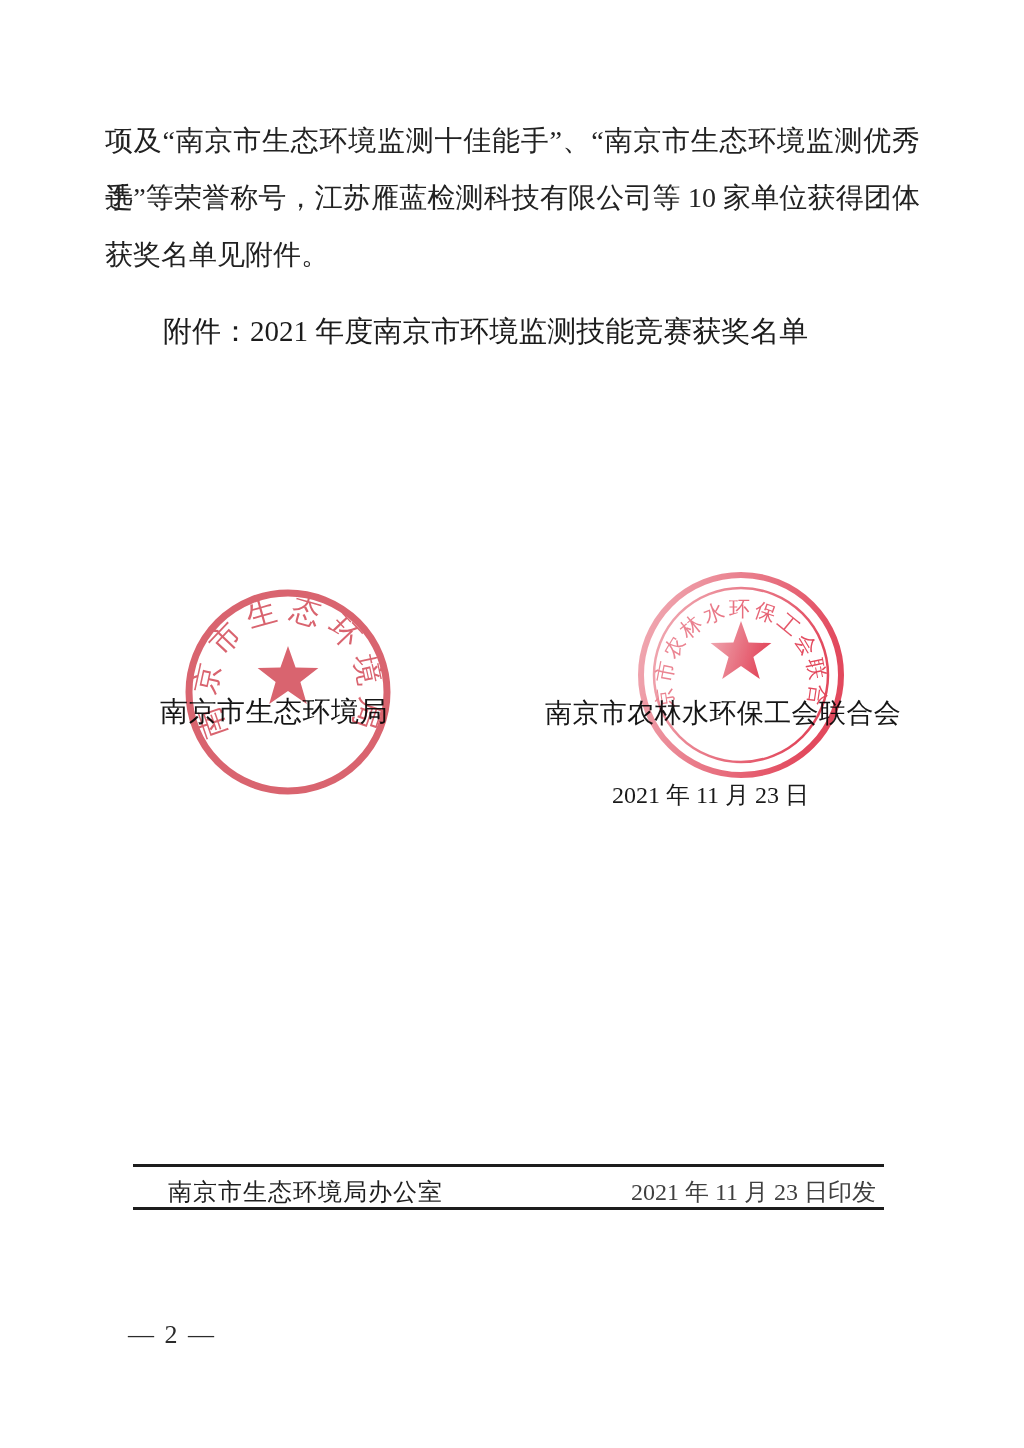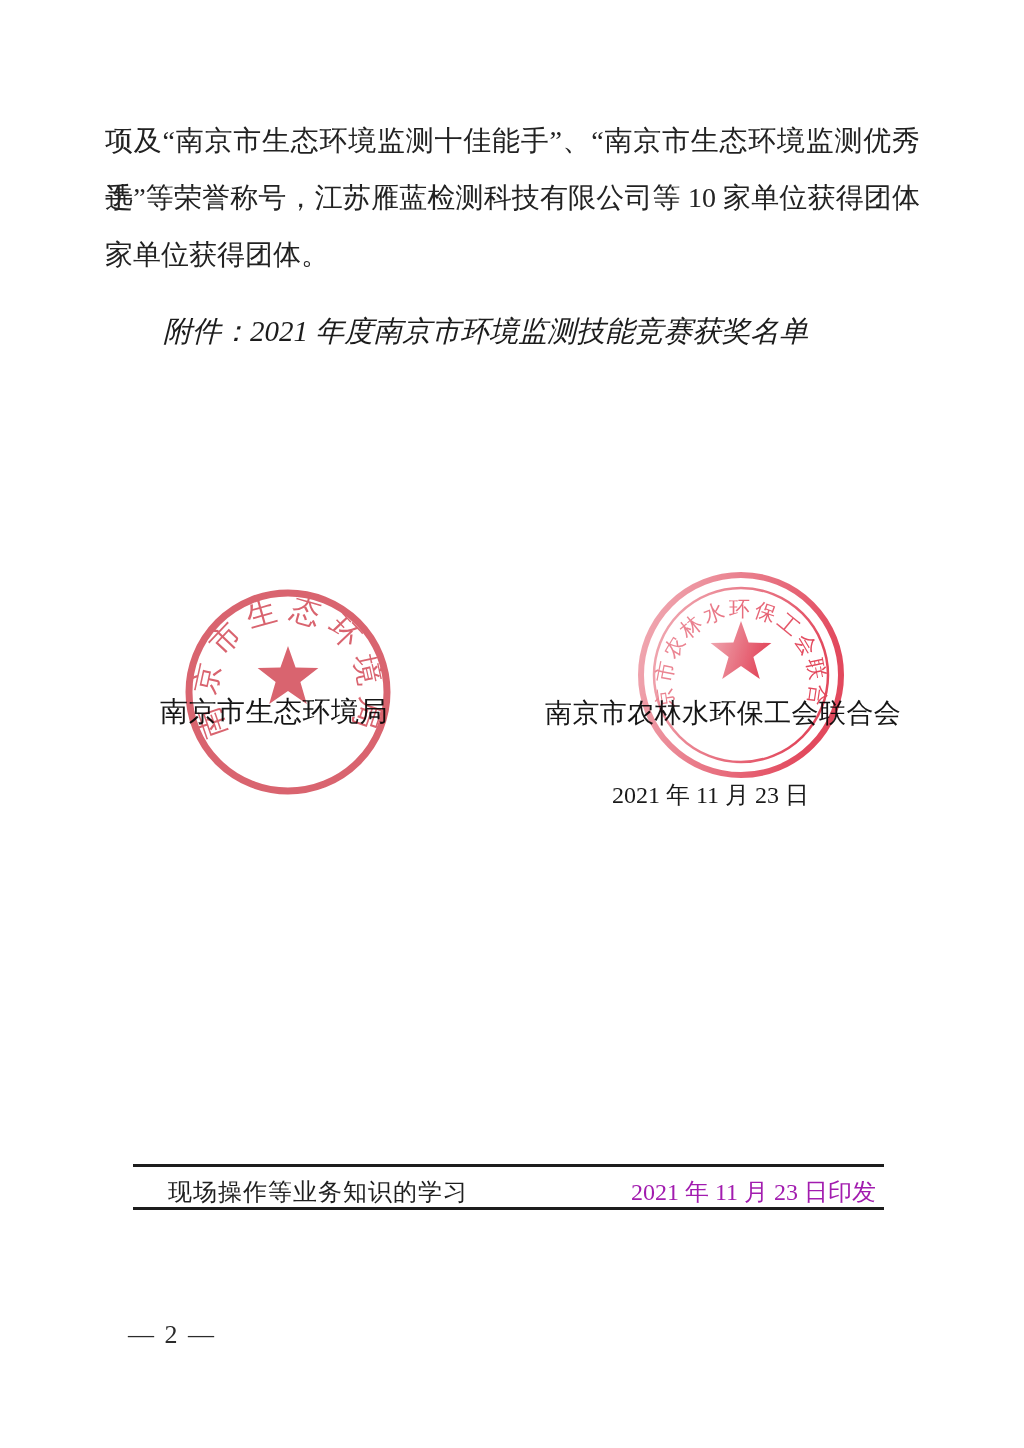--- a/index.html
+++ b/index.html
@@ -34,21 +34,20 @@
   }
   .line.indent { text-indent: 2em; }
   .attachment {
     margin-top: 20px;
     font-size: 29px;
     line-height: 57px;
     height: 57px;
     text-indent: 2em;
     white-space: nowrap;
     color: #1c1c1c;
-    font-style: italic;
   }
   .seal {
     position: absolute;
     pointer-events: none;
   }
   .seal-left  { left: 178px; top: 582px; width: 220px; height: 220px; opacity: 0.88; }
   .seal-right { left: 631px; top: 565px; width: 220px; height: 220px; opacity: 0.92; }
   .sig {
     position: absolute;
     white-space: nowrap;
@@ -86,40 +85,40 @@
     font-size: 24px;
     letter-spacing: 1px;
     white-space: nowrap;
     color: #1f1f1f;
   }
   .footer-right {
     position: absolute;
     right: 8px;
     font-size: 24px;
     white-space: nowrap;
-    color: #a21caf;
+    color: #404040;
   }
   .page-number {
     position: absolute;
     left: 128px; top: 1320px;
     font-size: 26px;
     letter-spacing: 2px;
     white-space: nowrap;
     color: #2b2b2b;
   }
 </style>
 </head>
 <body>
 
 <div class="page">
 
   <div class="content">
     <div class="line fill">项及“南京市生态环境监测十佳能手”、“南京市生态环境监测优秀选</div>
     <div class="line fill">手”等荣誉称号，江苏雁蓝检测科技有限公司等 10 家单位获得团体</div>
-    <div class="line">家单位获得团体。</div>
+    <div class="line">获奖名单见附件。</div>
     <div class="attachment">附件：2021 年度南京市环境监测技能竞赛获奖名单</div>
   </div>
 
   <svg class="seal seal-left" viewBox="0 0 220 220">
     <circle cx="110" cy="110" r="99" fill="none" stroke-width="7" stroke="#d44f5c"></circle>
     <polygon points="110,64 117.6,85.5 140.4,86.1 122.4,100 128.8,121.9 110,109 91.2,121.9 97.6,100 79.6,86.1 102.4,85.5" fill="#d44f5c"></polygon>
     <path id="arcL" d="M 51,151 A 72,72 0 1 1 169,151" fill="none"></path>
     <text font-size="30" letter-spacing="9" font-family="Liberation Serif, DejaVu Serif, serif" fill="#d44f5c">
       <textPath href="#arcL" startOffset="50%" text-anchor="middle">南京市生态环境局</textPath>
     </text>
@@ -141,20 +140,20 @@
     </text>
   </svg>
 
   <div class="sig sig-left">南京市生态环境局</div>
   <div class="sig sig-right">南京市农林水环保工会联合会</div>
 
   <div class="date-line">2021 年 11 月 23 日</div>
 
   <div class="rule rule-top"></div>
   <div class="footer-row">
-    <span class="footer-left">现场操作等业务知识的学习</span>
+    <span class="footer-left">南京市生态环境局办公室</span>
     <span class="footer-right">2021 年 11 月 23 日印发</span>
   </div>
   <div class="rule rule-bottom"></div>
 
   <div class="page-number">— 2 —</div>
 
 </div>
 
 </body></html>

